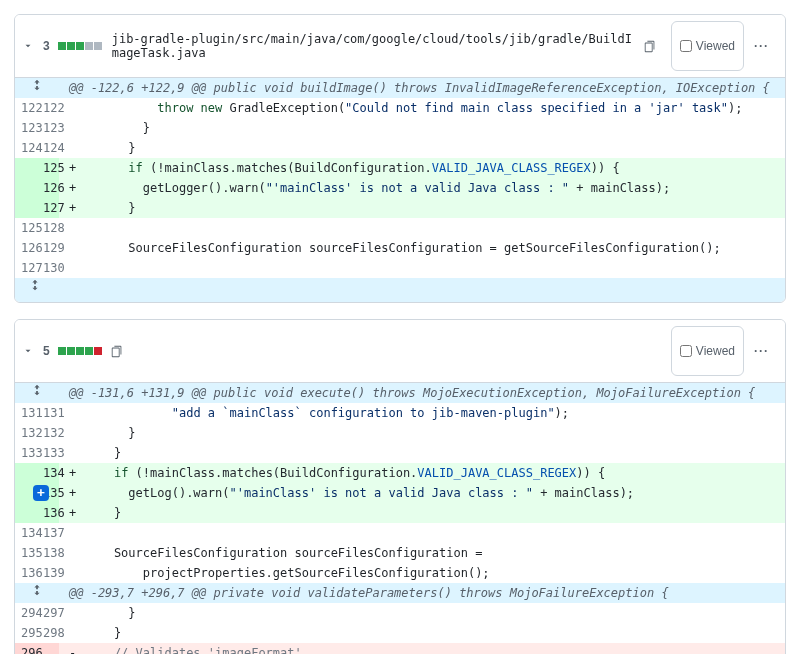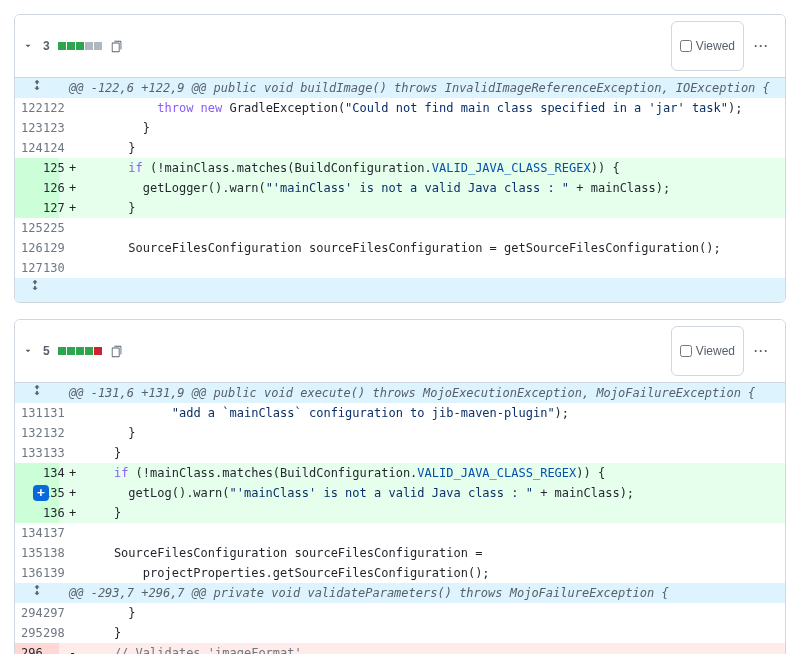--- a/index.html
+++ b/index.html
@@ -69,21 +69,21 @@
   tr.hunk td.code { color:#57606a;font-style:italic; }
   .expand-icon { color:#57606a; display:inline-flex; }
   .expand-icon svg { width:14px; height:14px; }
   tr.ctx td.code { color:#1f2328; }
   tr.add td { background:#e6ffec; }
   tr.add td.num { background:#ccffd8; color:#24292f; }
   tr.del td { background:#ffebe9; }
   tr.del td.num { background:#ffd7d5; color:#24292f; }
   .marker { display:inline-block; width:16px; color:#57606a; }
   tr.add .marker, tr.del .marker { color:#1f2328; }
-  .k-red { color:#8b5cf6; }
+  .k-red { color:#14532d; }
   .k-str { color:#0a3069; }
   .k-const { color:#0550ae;margin-top:28px; }
   .k-comment { color:#6e7781; }
   .add-line-btn {
     position:relative;
   }
   .plus-btn {
     position:absolute; left:-4px; top:2px;
     width:16px; height:16px; background:#0969da; border-radius:4px;
     color:#fff; font-weight:700; font-size:13px; line-height:16px; text-align:center;
@@ -104,20 +104,21 @@
         </svg>
     </span>
     <span class="changes-count">3</span>
     <span class="diffstat">
       <span class="sq-add"></span>
         <span class="sq-add"></span>
         <span class="sq-add"></span>
         <span class="sq-neu"></span>
         <span class="sq-neu"></span>
     </span>
+    <span class="filepath">jib-gradle-plugin/src/main/java/com/google/cloud/tools/jib/gradle/BuildImageTask.java</span>
     <span class="copy-btn">
       <svg viewBox="0 0 16 16" fill="currentColor">
           <path d="M5 2h7a1 1 0 011 1v9h-1V3H5V2zM3 4h7a1 1 0 011 1v9a1 1 0 01-1 1H3a1 1 0 01-1-1V5a1 1 0 011-1zm0 1v9h7V5H3z"></path>
         </svg>
     </span>
     <span class="spacer"></span>
     <label class="viewed">
       <input type="checkbox" style="">
       <span>Viewed</span>
     </label>
@@ -161,21 +162,21 @@
           <td class="num">126</td>
           <td class="code"><span class="marker">+</span><span>        getLogger().warn(</span><span class="k-str">"'mainClass' is not a valid Java class : "</span><span> + mainClass);</span></td>
         </tr>
     <tr class="add">
           <td class="num"></td>
           <td class="num">127</td>
           <td class="code"><span class="marker">+</span><span>      }</span></td>
         </tr>
     <tr class="ctx">
           <td class="num">125</td>
-          <td class="num">225</td>
+          <td class="num">128</td>
           <td class="code"><span class="marker"> </span><span></span></td>
         </tr>
     <tr class="ctx">
           <td class="num">126</td>
           <td class="num">129</td>
           <td class="code"><span class="marker"> </span><span>      SourceFilesConfiguration sourceFilesConfiguration = getSourceFilesConfiguration();</span></td>
         </tr>
     <tr class="ctx">
           <td class="num">127</td>
           <td class="num">130</td>

